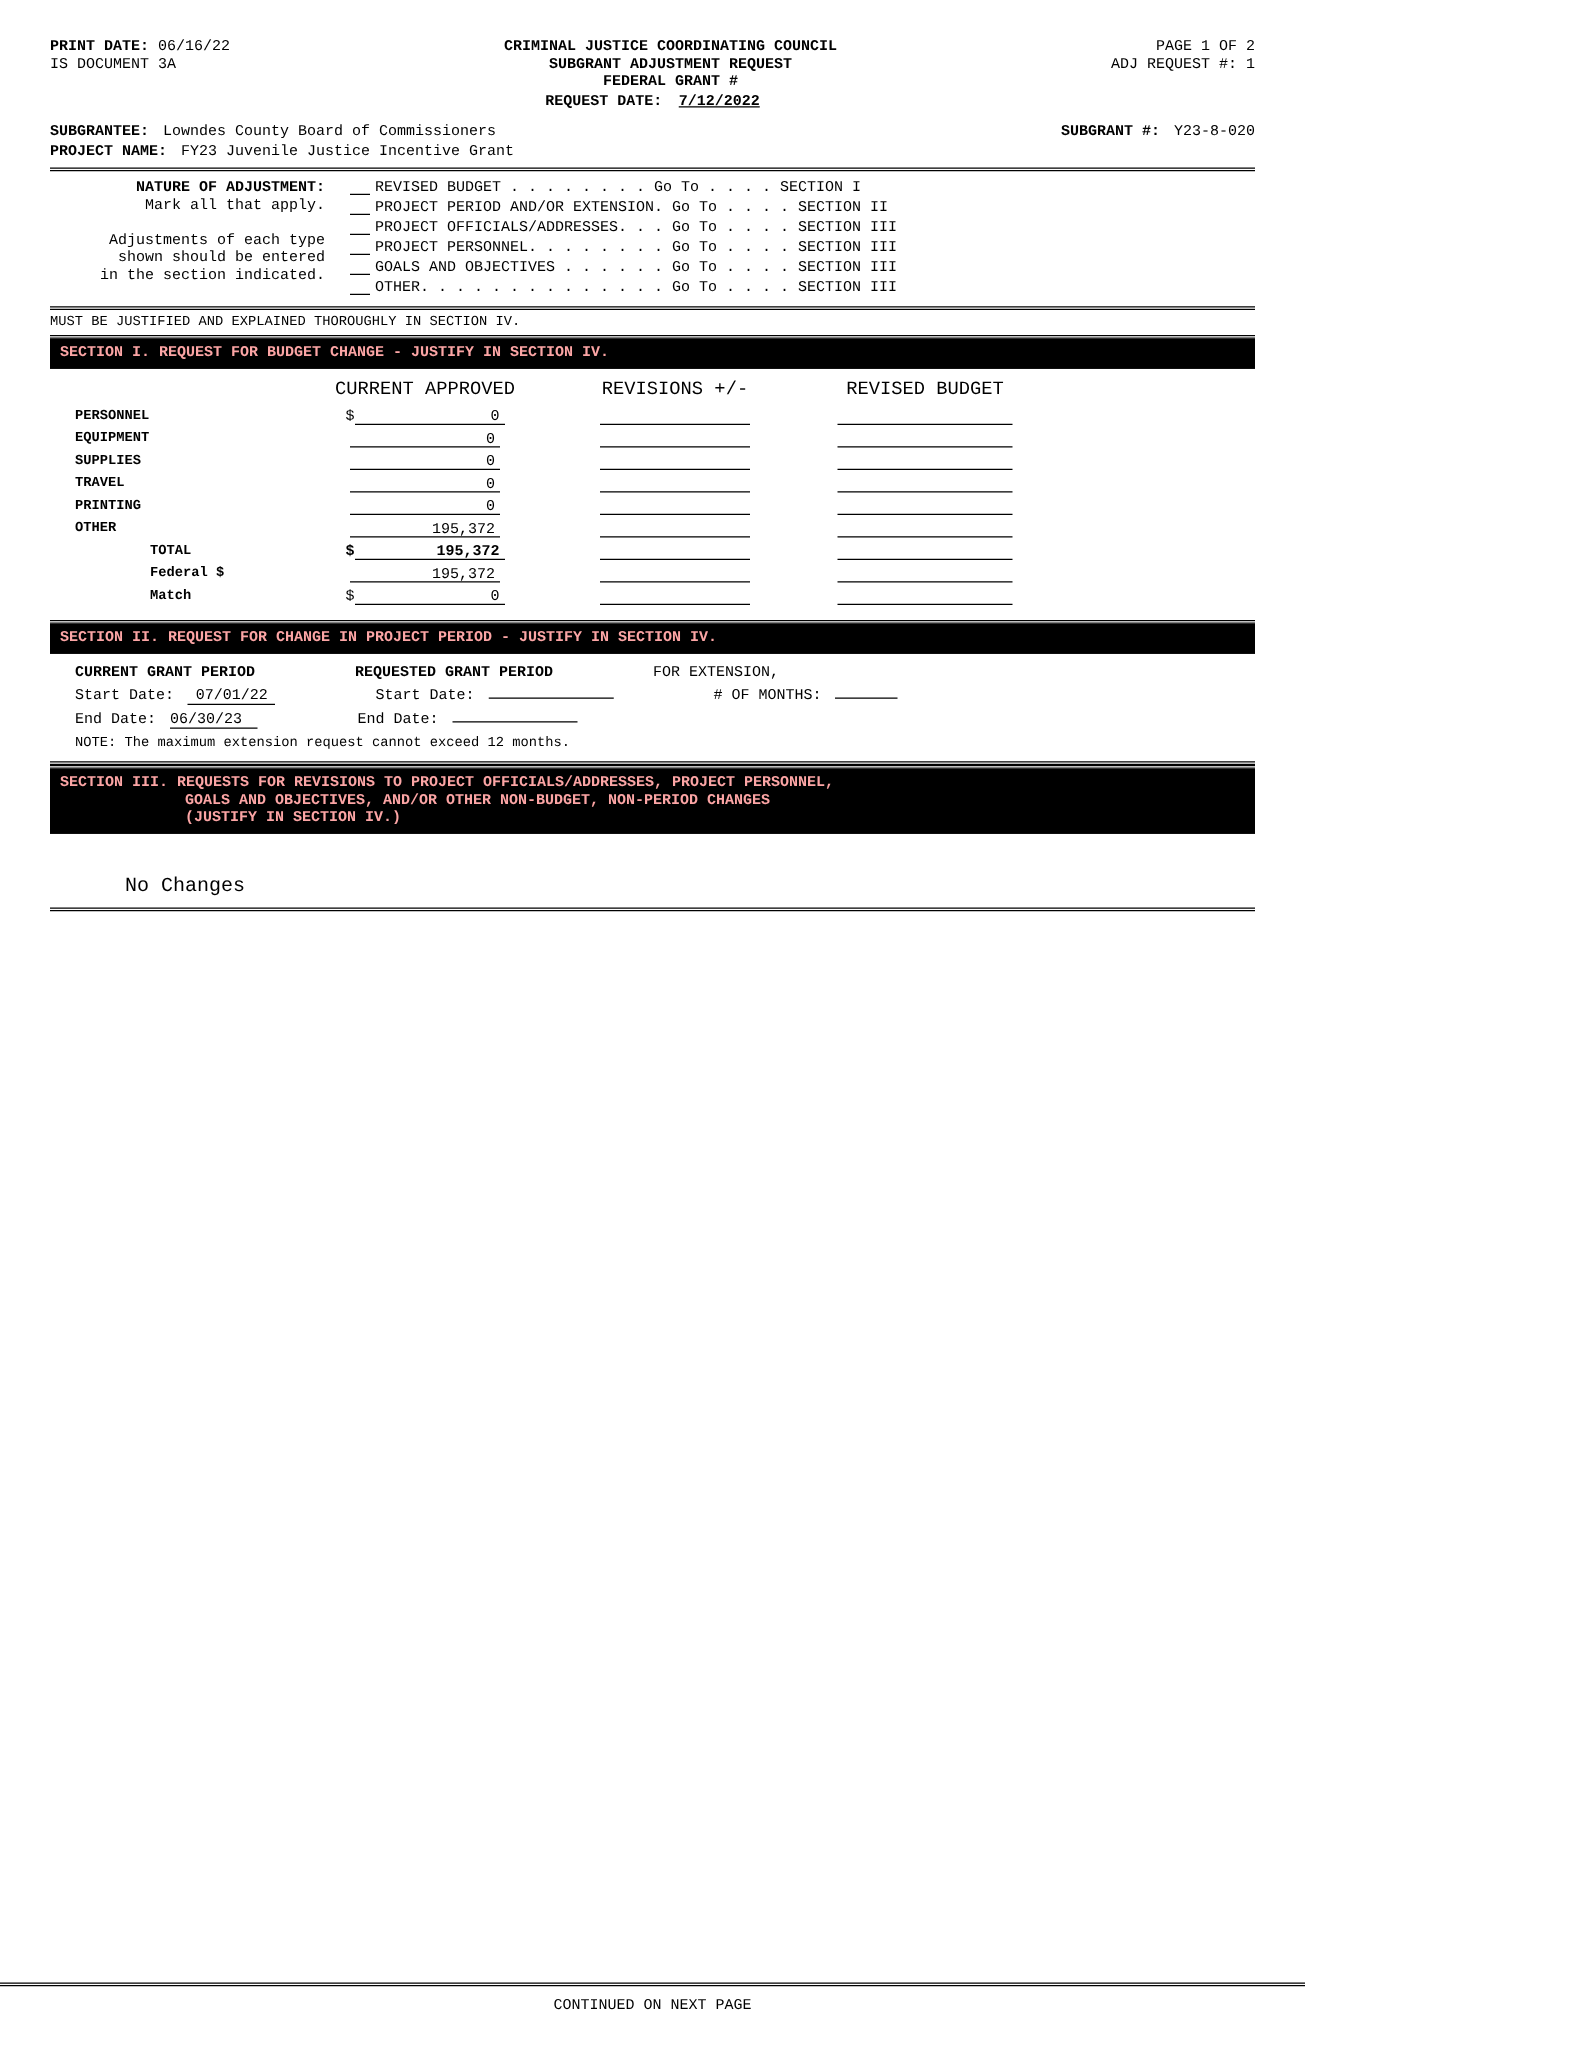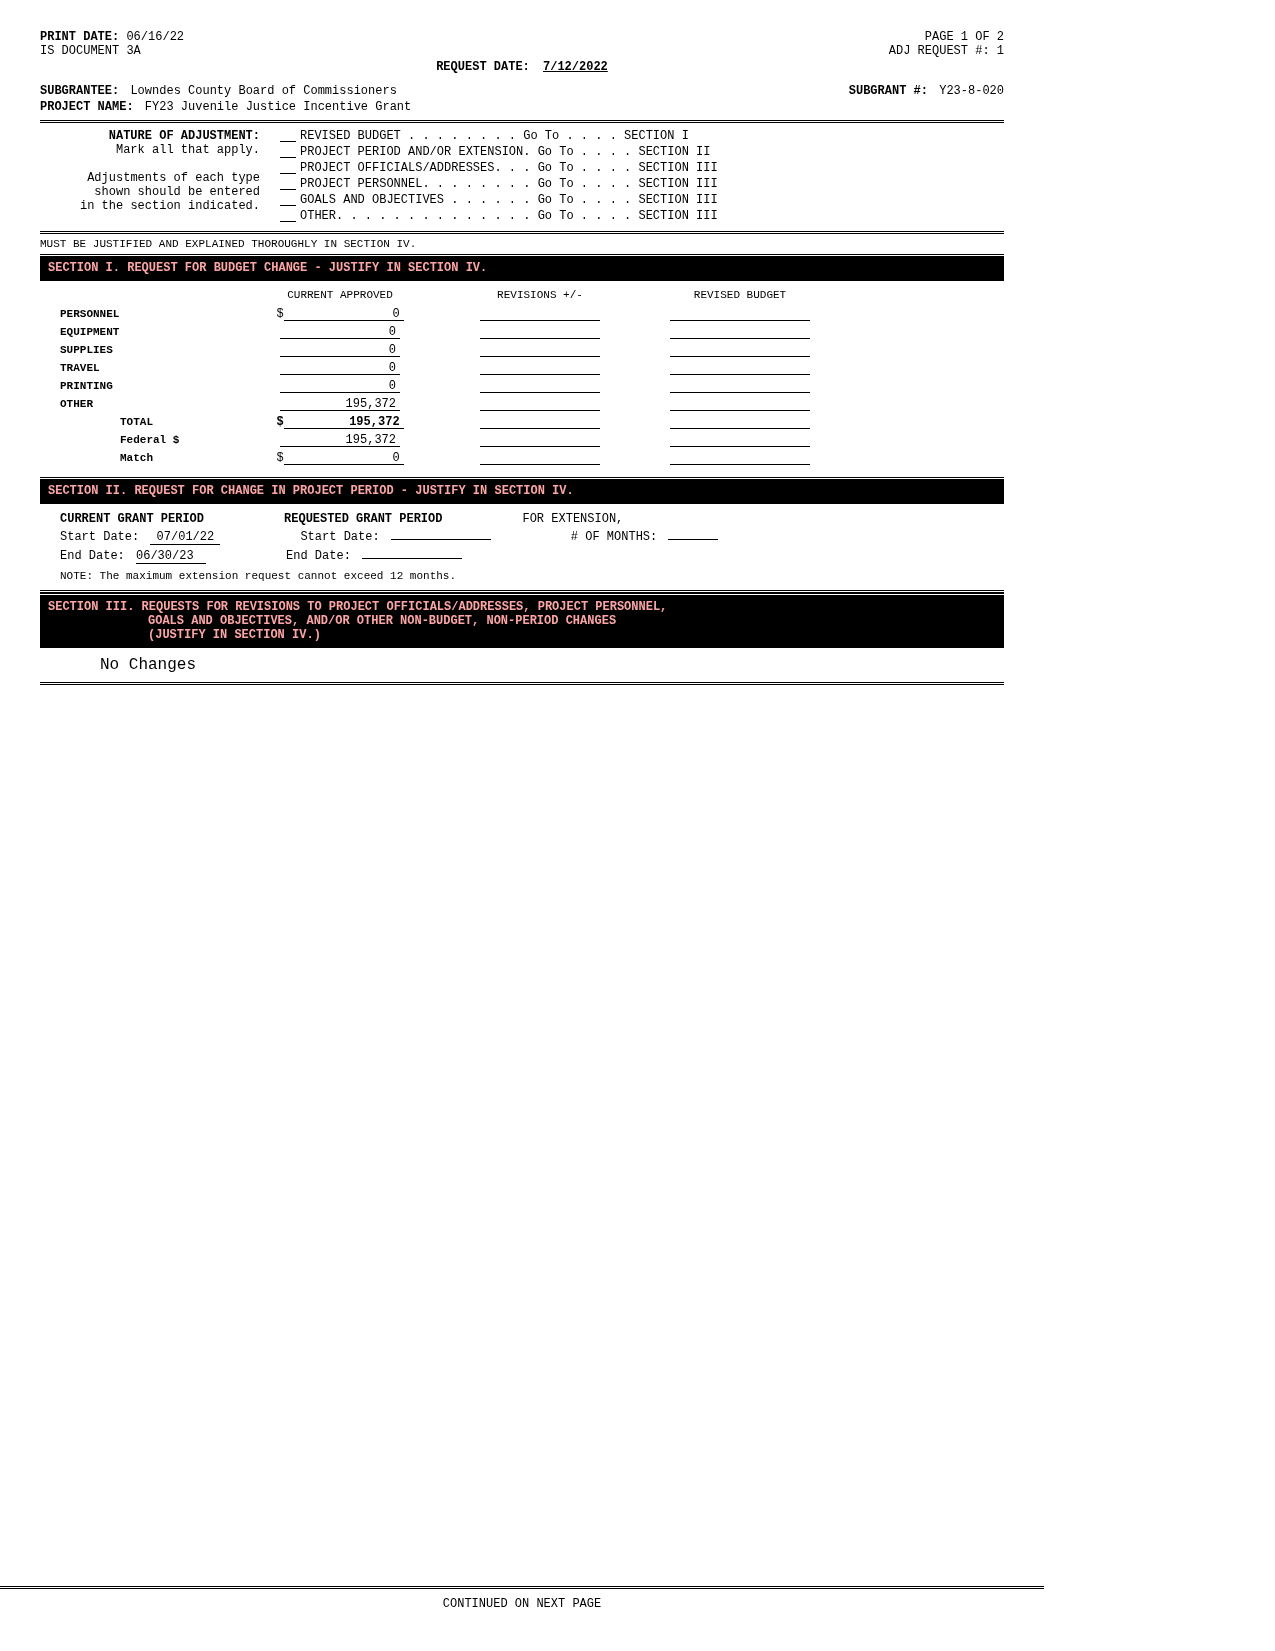--- a/index.html
+++ b/index.html
@@ -92,21 +92,21 @@
       padding: 8px 20px;
     }
     .budget-header-row {
       display: flex;
       margin-bottom: 6px;
       padding-left: 180px;
     }
     .budget-col-header {
       width: 200px;
       text-align: center;
-      font-size: 11px;
+      font-size: 15px;
       font-weight: normal;
     }
     .budget-row {
       display: flex;
       align-items: center;
       margin-bottom: 4px;
     }
     .budget-label {
       width: 180px;
       font-weight: bold;
@@ -141,21 +141,21 @@
     }
     .note-line {
       font-size: 11px;
       margin-top: 6px;
     }
     .section3-block {
       padding: 8px 20px;
     }
     .no-changes {
       font-size: 16px;
-      margin-top: 0;
+      margin-top: 25px;
       margin-left: 40px;
     }
     .footer-area {
       position: absolute;
       bottom: 40px;
       left: 0;
       right: 0;
       text-align: center;
       border-top: 3px double #000;
       padding-top: 8px;
@@ -167,20 +167,25 @@
 
 <div class="page">
 
   <div class="header-top">
     <div>
       <span class="bold">PRINT DATE:</span>
       <span>06/16/22</span>
       <br>
       <span>IS DOCUMENT 3A</span>
     </div>
+    <div style="text-align:center;">
+      <div class="bold">CRIMINAL JUSTICE COORDINATING COUNCIL</div>
+      <div class="bold">SUBGRANT ADJUSTMENT REQUEST</div>
+      <div class="bold">FEDERAL GRANT #</div>
+    </div>
     <div style="text-align:right;">
       <div>PAGE 1 OF 2</div>
       <div>ADJ REQUEST #: 1</div>
     </div>
   </div>
 
   <div class="request-date-line">
     <span>REQUEST DATE:</span>
     <span style="text-decoration:underline; margin-left:6px;">7/12/2022</span>
   </div>

